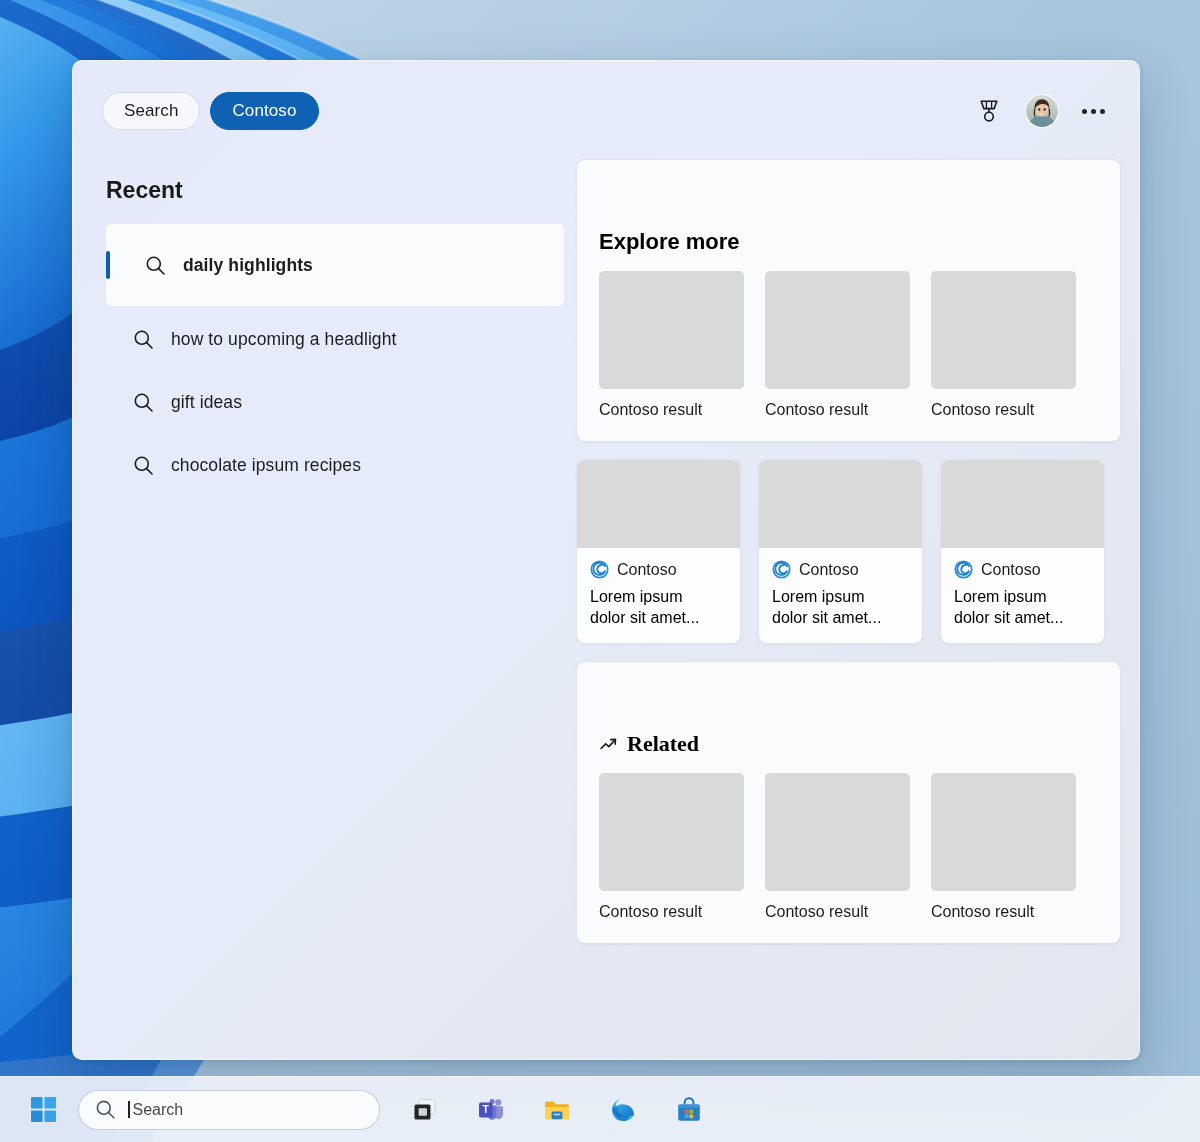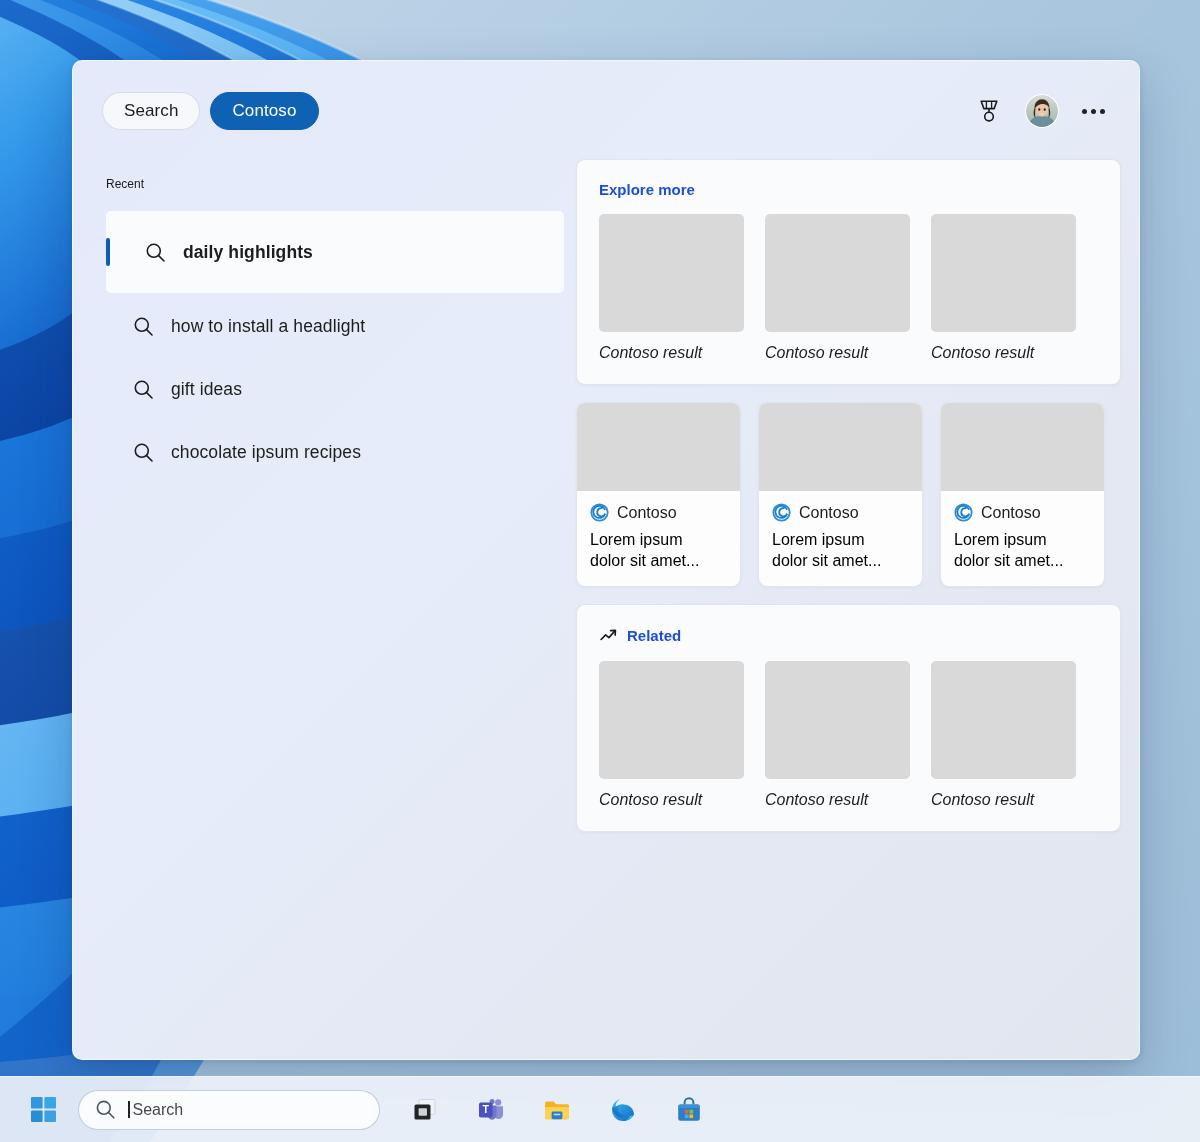--- a/index.html
+++ b/index.html
@@ -105,22 +105,22 @@
 
   
   #recent-col {
     position: absolute;
     left: 0;
     top: 100px;
     width: 505px;
     padding: 0 0 0 33px;
   }
   #recent-heading {
-    font-size: 12px;
-    font-weight: normal;
+    font-size: 23px;
+    font-weight: bold;
     color: #1a1a1a;
     margin: 16px 0 24px 0;
   }
   .recent-item {
     display: flex;
     align-items: center;
     height: 46px;
     cursor: pointer;
     position: relative;
     padding-left: 27px;
@@ -160,29 +160,30 @@
     top: 98px;
     width: 545px;
   }
   .card {
     background: #fafbfd;
     border: 1px solid rgba(190,200,220,0.45);
     border-radius: 9px;
     box-shadow: 0 1px 3px rgba(30,50,90,0.05);
   }
   .card-title {
-    font-size: 15px;
+    font-size: 22px;
     font-weight: bold;
-    color: #1d4ed8;
+    color: #000000;
     display: flex;
     align-items: center;
     gap: 9px;
+    margin-top: 48px;
   }
   .thumb-row { display: flex; gap: 21px; }
-  .thumb-cell { width: 145px; cursor: pointer; font-style: italic; }
+  .thumb-cell { width: 145px; cursor: pointer; }
   .thumb {
     width: 145px;
     height: 118px;
     background: #d9d9d9;
     border-radius: 5px;
   }
   .thumb-caption {
     margin-top: 12px;
     font-size: 16px;
     color: #1d1d1d;
@@ -214,21 +215,21 @@
     margin-bottom: 7px;
   }
   .tile-brand-name { font-size: 16px; color: #1d1d1d; }
   .tile-desc {
     font-size: 16px;
     color: #000000;
     line-height: 1.32;
     width: 118px;
   }
   #related-card { padding: 21px 0 22px 22px; margin-top: 17px; }
-  #related-card .card-title { margin-bottom: 16px; }
+  #related-card .card-title { margin-bottom: 16px; font-family: Liberation Serif, serif; }
 
   
   #taskbar {
     position: absolute;
     left: 0; bottom: 0;
     width: 1200px;
     height: 66px;
     background: rgba(240,243,249,0.90);
     border-top: 1px solid rgba(255,255,255,0.45);
     display: flex;
@@ -388,21 +389,21 @@
         <span class="r-label">daily highlights</span>
       </div>
 
       <div class="recent-item">
         <span class="q-icon">
           <svg width="21" height="21" viewBox="0 0 21 21">
             <circle cx="8.8" cy="8.8" r="6.5" fill="none" stroke="#1d1d1d" stroke-width="1.6"></circle>
             <line x1="13.6" y1="13.6" x2="19" y2="19" stroke="#1d1d1d" stroke-width="1.6" stroke-linecap="round"></line>
           </svg>
         </span>
-        <span class="r-label">how to install a headlight</span>
+        <span class="r-label">how to upcoming a headlight</span>
       </div>
 
 
       <div class="recent-item">
         <span class="q-icon">
           <svg width="21" height="21" viewBox="0 0 21 21">
             <circle cx="8.8" cy="8.8" r="6.5" fill="none" stroke="#1d1d1d" stroke-width="1.6"></circle>
             <line x1="13.6" y1="13.6" x2="19" y2="19" stroke="#1d1d1d" stroke-width="1.6" stroke-linecap="round"></line>
           </svg>
         </span>

